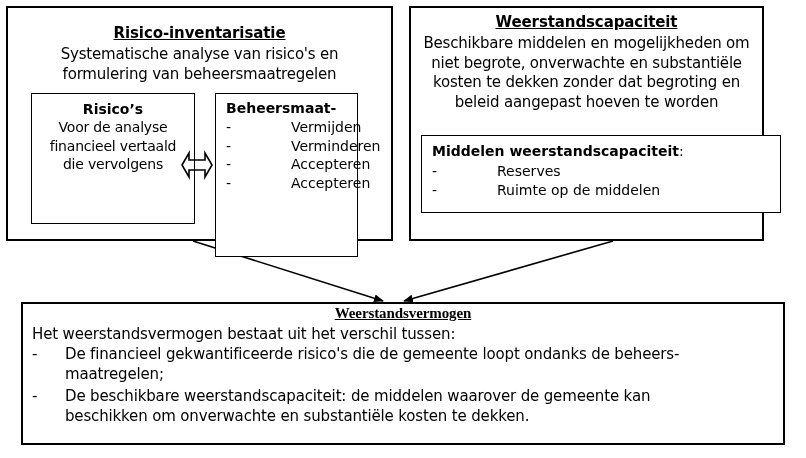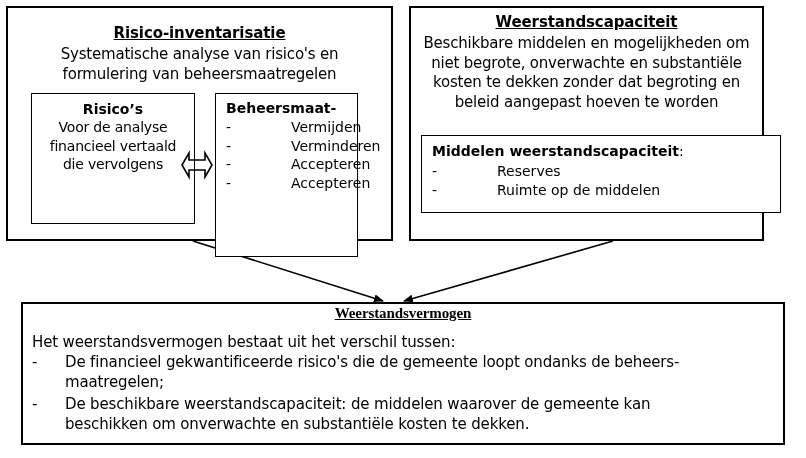--- a/index.html
+++ b/index.html
@@ -176,21 +176,21 @@
         <div class="bullet-row">
           <span class="bullet-dash">-</span>
           <span class="bullet-text">Ruimte op de middelen</span>
         </div>
       </div>
     </div>
   </div>
 
   <div class="box" style="left:21px; top:302px; width:764px; height:143px;">
     <div class="title" style="font-family:Liberation Serif, serif;">Weerstandsvermogen</div>
-    <div style="padding-left:9px; padding-right:1px; margin-top:9px;">
+    <div style="padding-left:9px; padding-right:1px; margin-top:1px;">
       <div class="bottom-line">Het weerstandsvermogen bestaat uit het verschil tussen:</div>
 
       <div>
         <div>
           <div class="bottom-bullet-row">
             <span class="bottom-dash">-</span>
             <span class="bottom-btext">De financieel gekwantificeerde risico's die de gemeente loopt ondanks de beheers-</span>
           </div>
           <div class="bottom-line bottom-cont">maatregelen;</div>
         </div>

